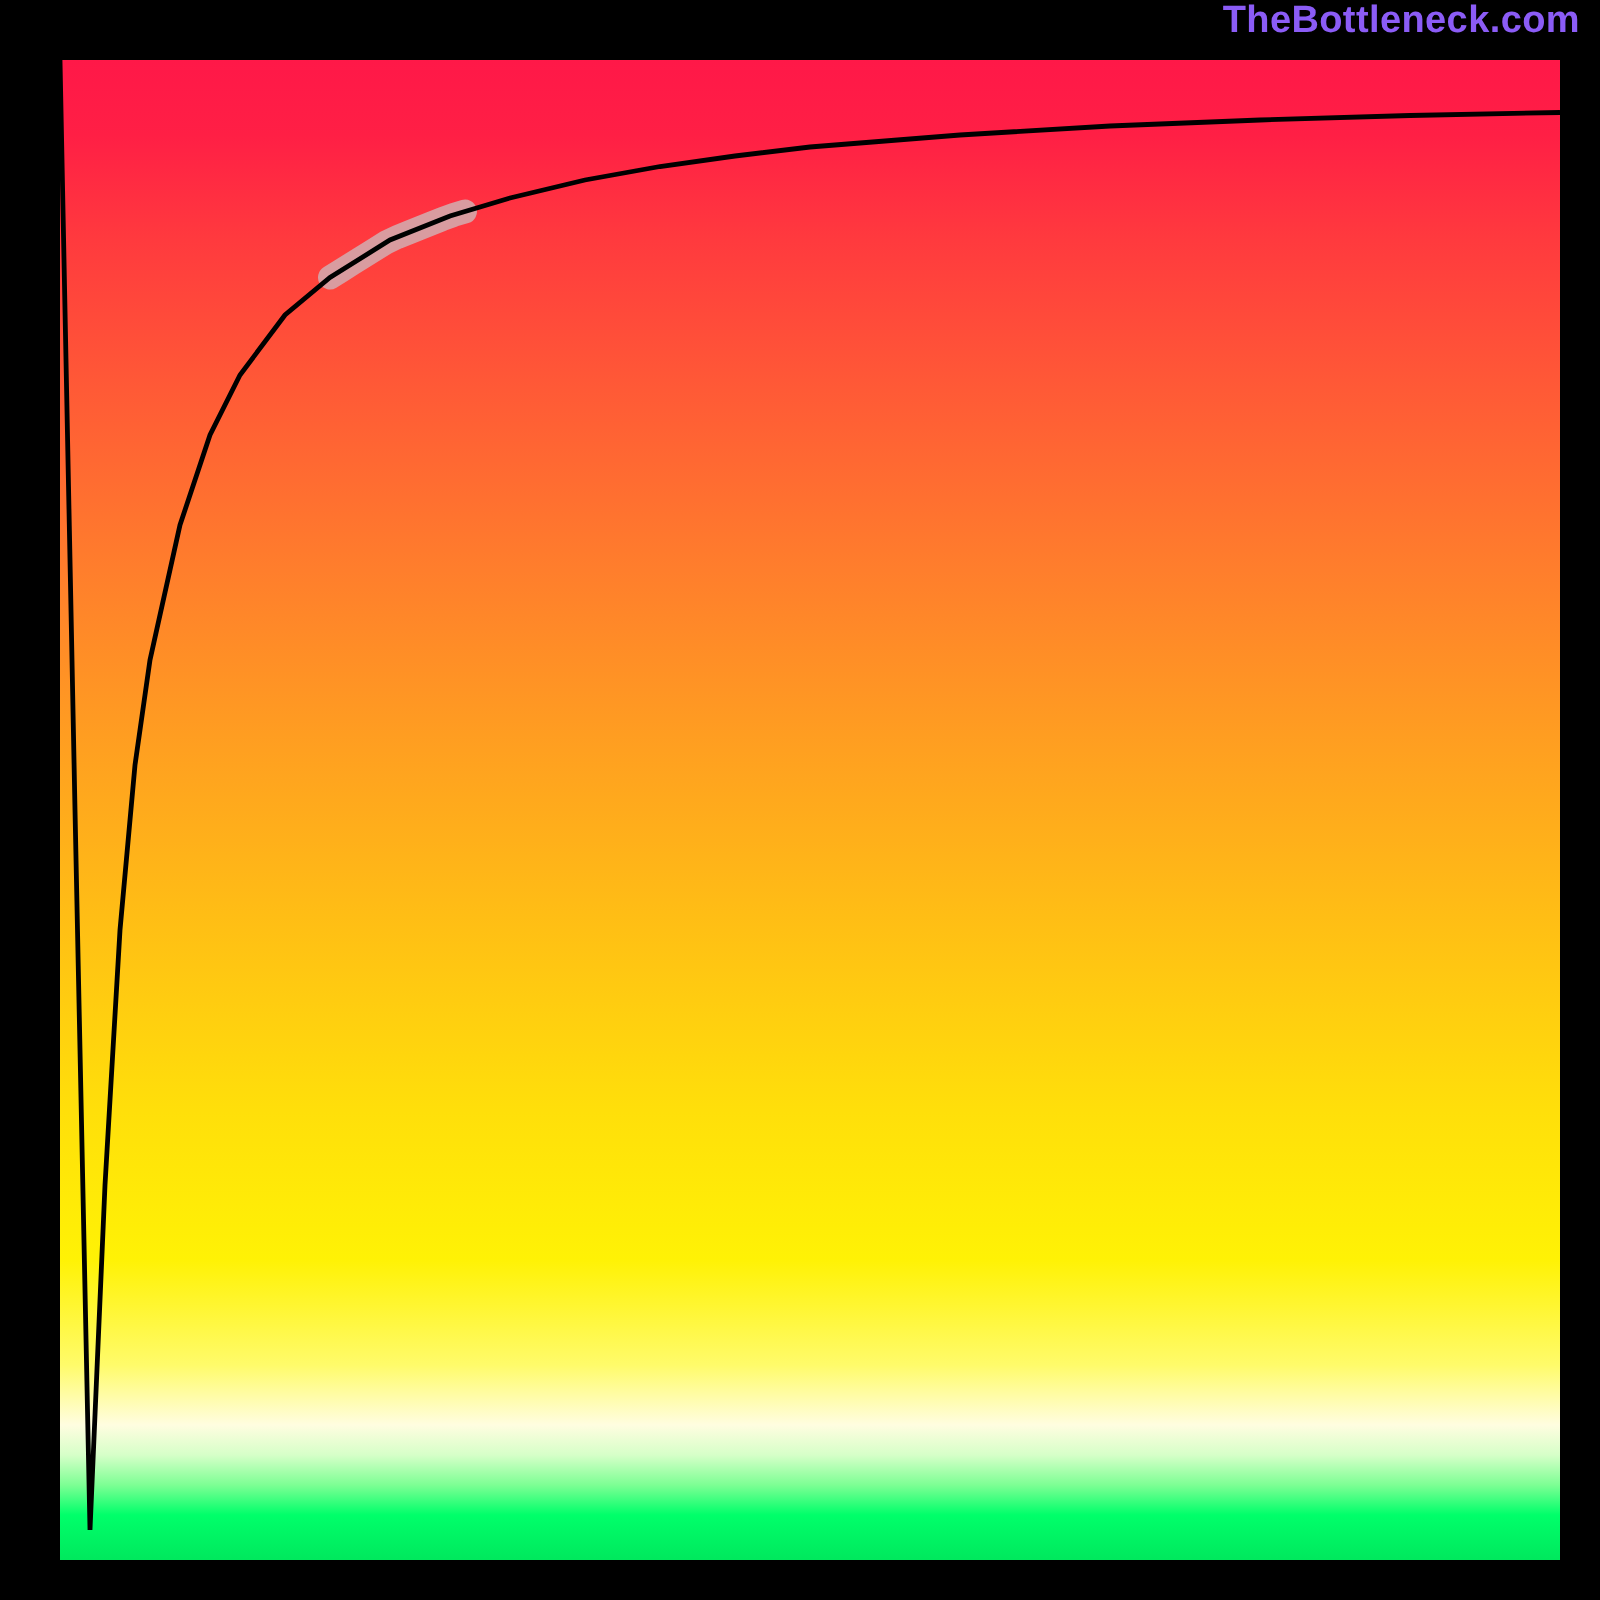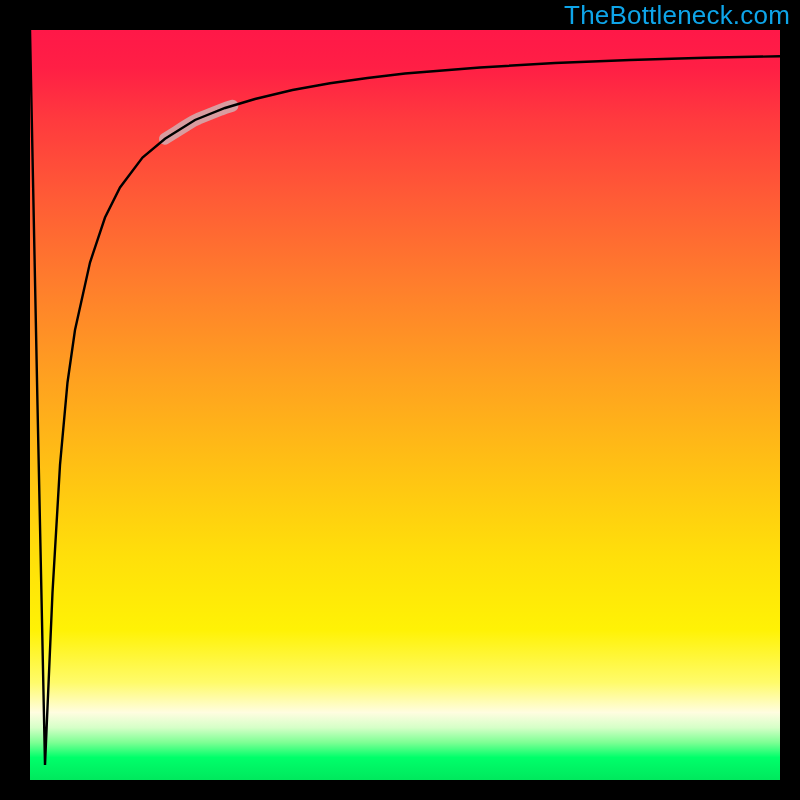--- a/index.html
+++ b/index.html
@@ -14,23 +14,23 @@
   .frame {
     position: relative;
     width: 800px;
     height: 800px;
     background: #000;
   }
   .watermark {
     position: absolute;
     top: 0;
     right: 10px;
-    color: #0ea5e9;
-    font-size: 26px;
-    font-weight: 400;
+    color: #8b5cf6;
+    font-size: 19px;
+    font-weight: 700;
     letter-spacing: 0.2px;
     z-index: 30;
     user-select: none;
   }
   .plot {
     position: absolute;
     left: 30px;
     top: 30px;
     width: 750px;
     height: 750px;

